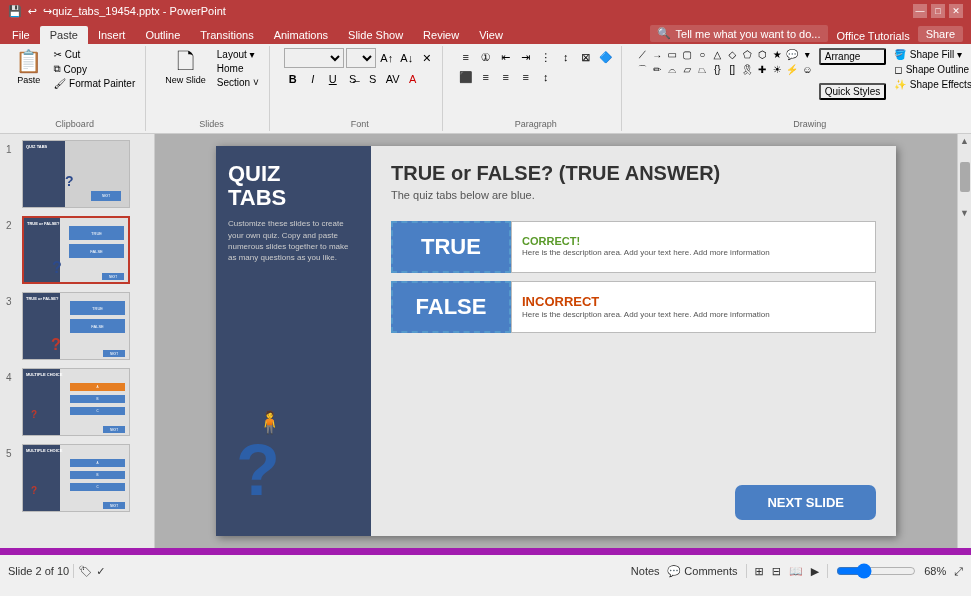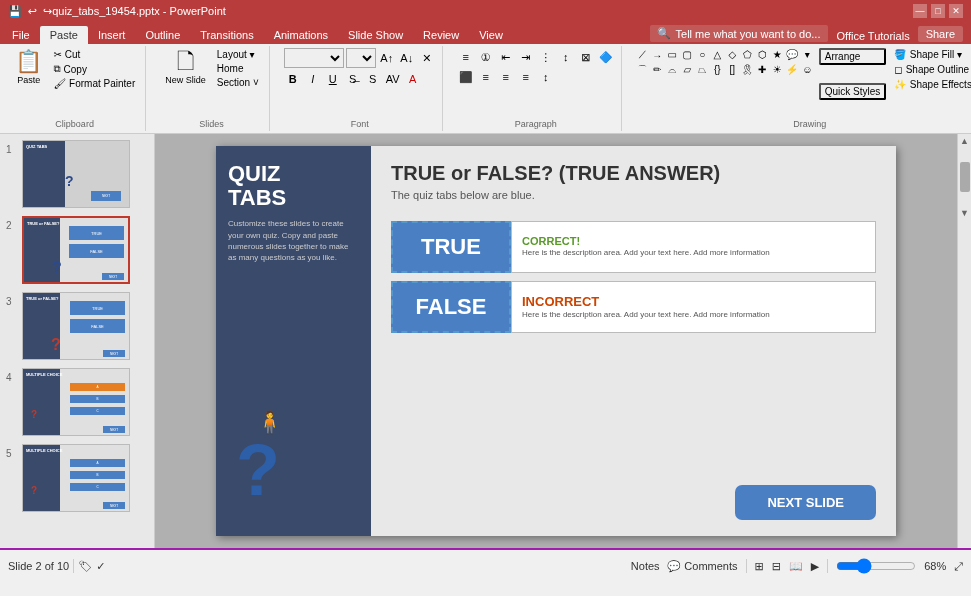--- a/index.html
+++ b/index.html
@@ -260,21 +260,21 @@
       font-size: 13px;
       font-weight: bold;
       cursor: pointer;
       border-radius: 7px;
     }
 
     
     .status-bar {
       height: 24px;
       background: #f0f0f0;
-      border-top: 2px solid #a21caf;
+      border-top: 7px solid #a21caf;
       display: flex;
       align-items: center;
       justify-content: space-between;
       padding: 16px 8px;
       font-size: 11px;
       color: #333;
     }
     .status-left { display: flex; align-items: center; gap: 4px; }
     .status-right { display: flex; align-items: center; gap: 8px; }
     .status-divider { width: 1px; height: 14px; background: #ccc; }

